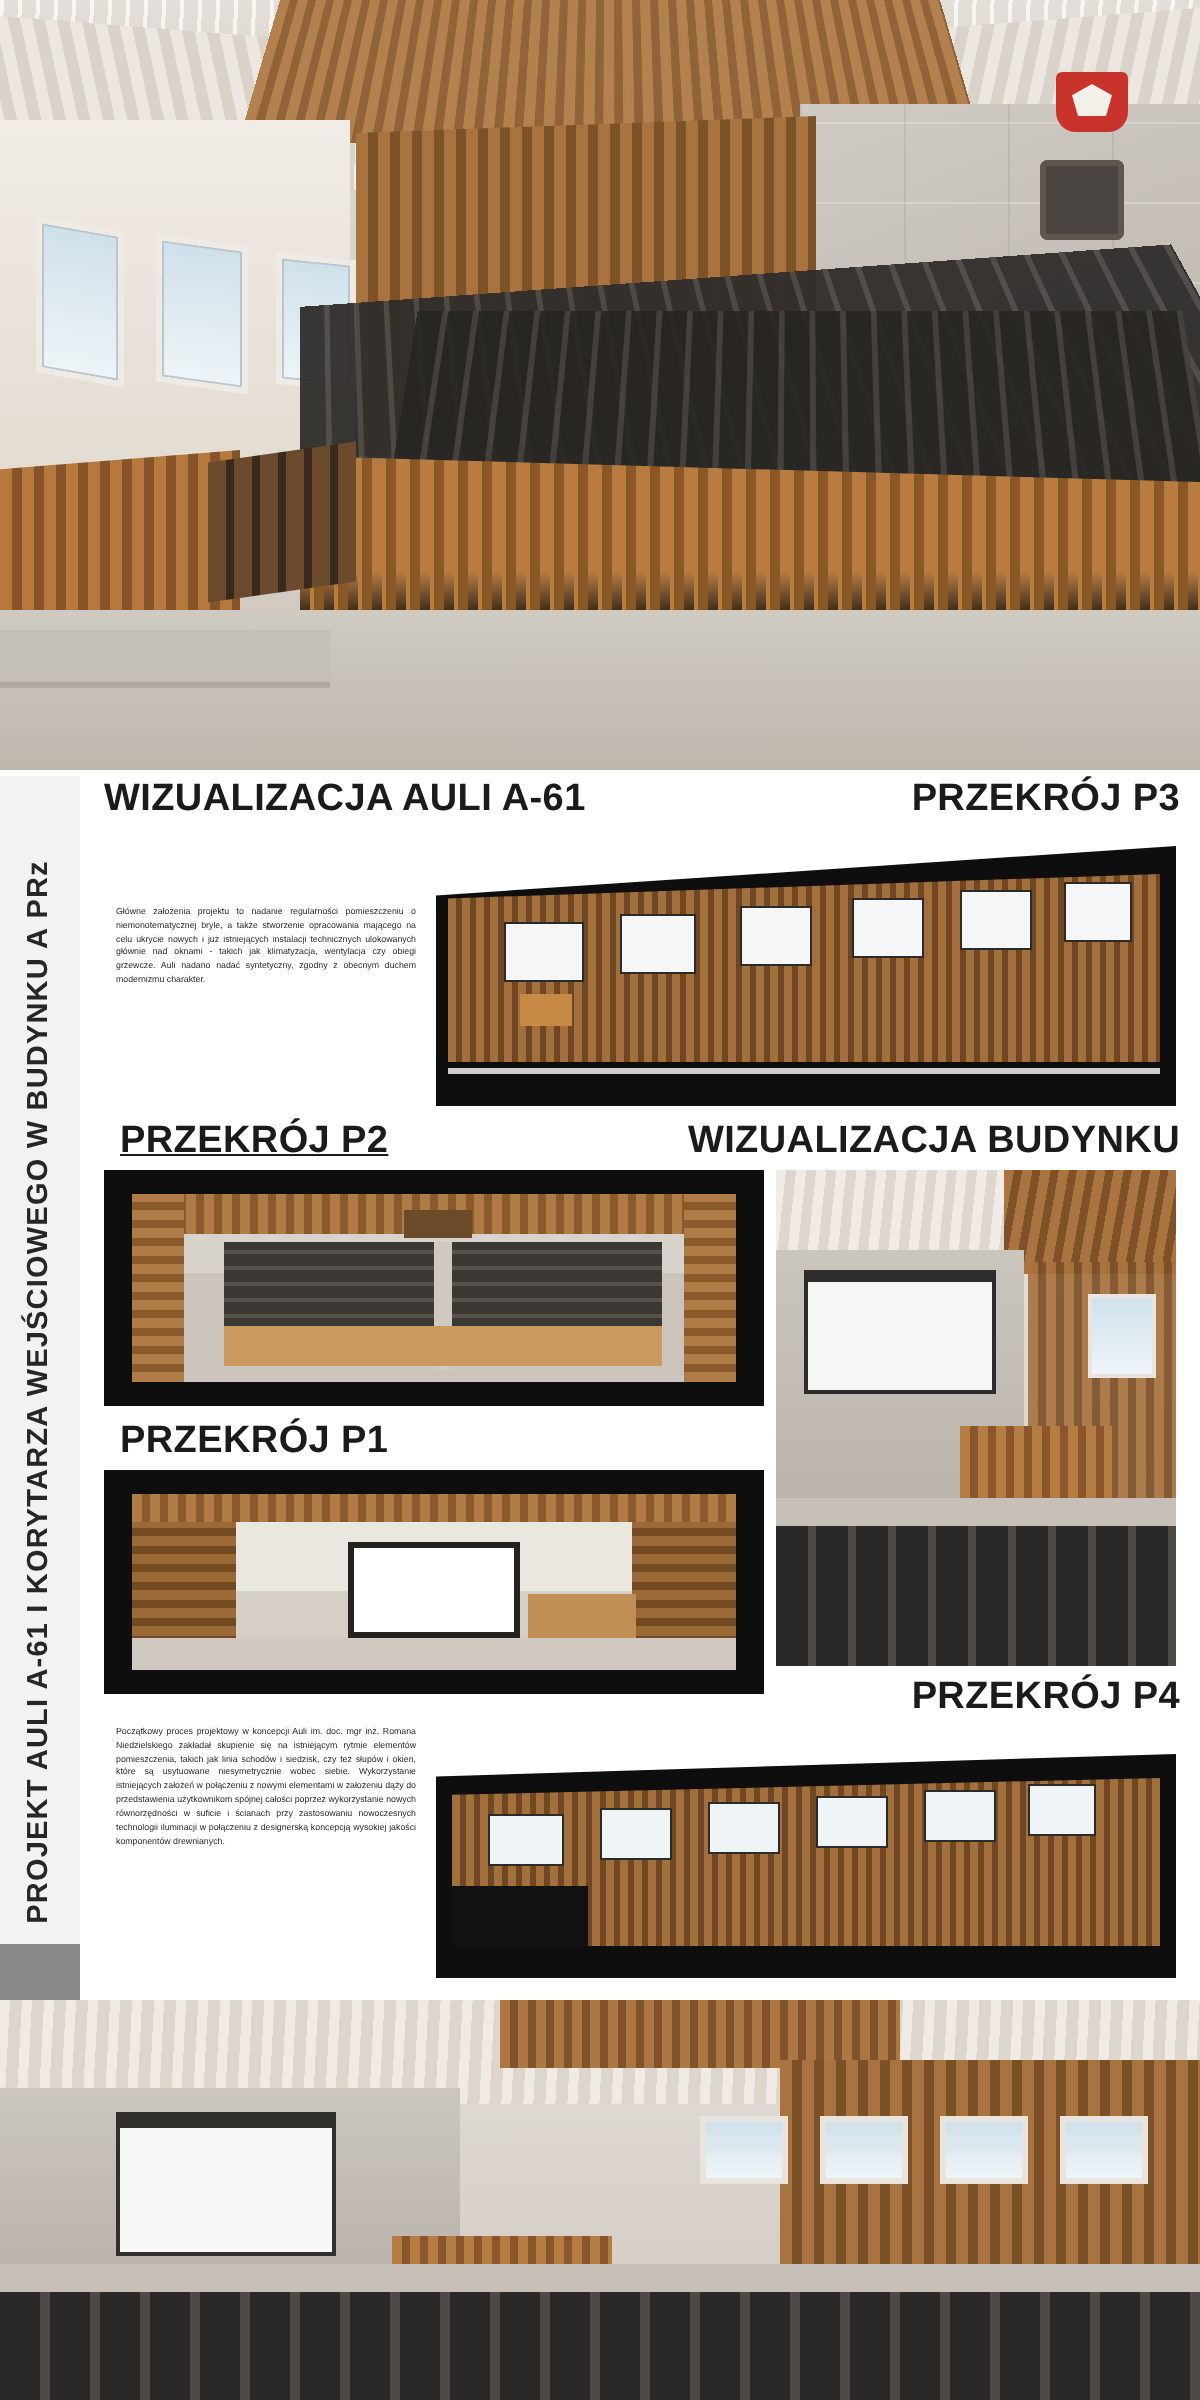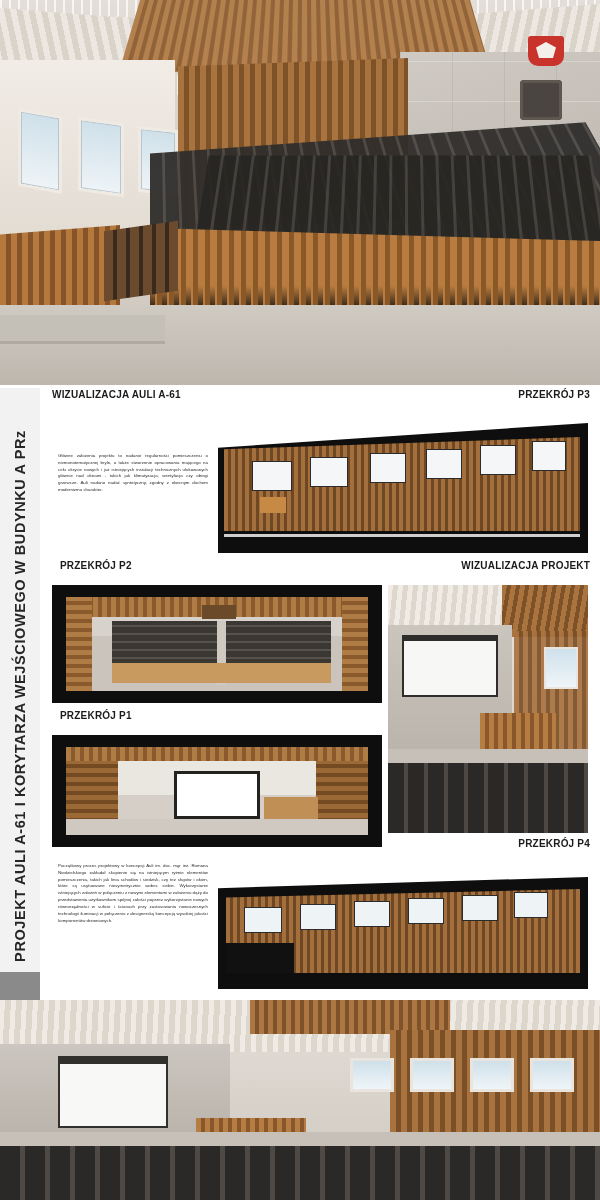--- a/index.html
+++ b/index.html
@@ -152,26 +152,26 @@
   }
 
   
   .sheet {
     position: absolute; left: 40px; top: 385px; width: 560px; height: 615px;
     background: #ffffff;
   }
 
   .hd {
     position: absolute;
-    font-size: 10px; font-weight: bold; color: #1b1b1b;
+    font-size: 19px; font-weight: bold; color: #1b1b1b;
     letter-spacing: .2px;
   }
   .hd-a61 { left: 12px; top: 4px; }
   .hd-p3  { right: 10px; top: 4px; }
-  .hd-p2  { left: 20px; top: 175px; }
+  .hd-p2  { left: 20px; top: 175px; text-decoration: underline; }
   .hd-kat { right: 10px; top: 175px; }
   .hd-p1  { left: 20px; top: 325px; }
   .hd-p4  { right: 10px; top: 453px; }
 
   .bodytext {
     position: absolute;
     font-size: 4.4px; line-height: 1.55; color: #2a2a2a;
     text-align: justify;
     font-family: "Liberation Sans", sans-serif;
   }
@@ -419,21 +419,21 @@
   <div class="sidebar">
     <div class="vtitle">PROJEKT AULI A-61 I KORYTARZA WEJŚCIOWEGO W BUDYNKU A PRz</div>
   </div>
   <div class="sidebar-accent"></div>
 
   <div class="sheet">
 
     <div class="hd hd-a61">WIZUALIZACJA AULI A-61</div>
     <div class="hd hd-p3">PRZEKRÓJ P3</div>
     <div class="hd hd-p2">PRZEKRÓJ P2</div>
-    <div class="hd hd-kat">WIZUALIZACJA PROJEKT</div>
+    <div class="hd hd-kat">WIZUALIZACJA BUDYNKU</div>
     <div class="hd hd-p1">PRZEKRÓJ P1</div>
     <div class="hd hd-p4">PRZEKRÓJ P4</div>
 
     <div class="bodytext txt1">Główne założenia projektu to nadanie regularności pomieszczeniu o niemonotematycznej bryle, a także stworzenie opracowania mającego na celu ukrycie nowych i już istniejących instalacji technicznych ulokowanych głównie nad oknami - takich jak klimatyzacja, wentylacja czy obiegi grzewcze. Auli nadano nadać syntetyczny, zgodny z obecnym duchem modernizmu charakter.</div>
     <div class="bodytext txt2">Początkowy proces projektowy w koncepcji Auli im. doc. mgr inż. Romana Niedzielskiego zakładał skupienie się na istniejącym rytmie elementów pomieszczenia, takich jak linia schodów i siedzisk, czy też słupów i okien, które są usytuowane niesymetrycznie wobec siebie. Wykorzystanie istniejących założeń w połączeniu z nowymi elementami w założeniu dąży do przedstawienia użytkownikom spójnej całości poprzez wykorzystanie nowych równorzędności w suficie i ścianach przy zastosowaniu nowoczesnych technologii iluminacji w połączeniu z designerską koncepcją wysokiej jakości komponentów drewnianych.</div>
 
     <div class="dwg p3">
       <div class="inner"></div>
       <div class="glass g1"></div>
       <div class="glass g2"></div>

